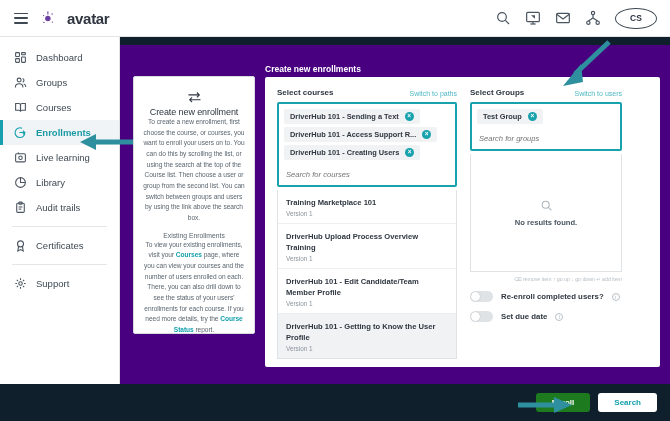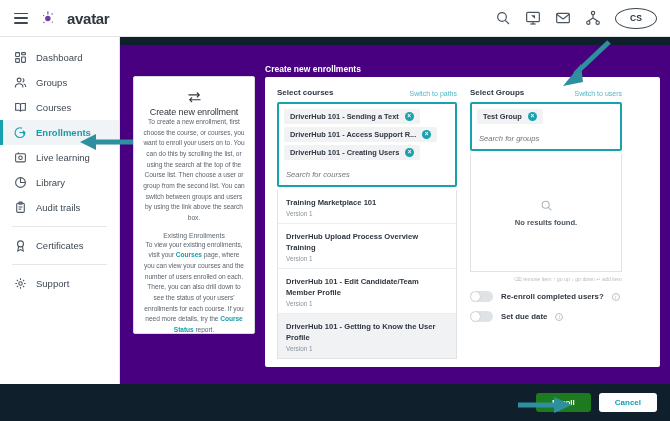--- a/index.html
+++ b/index.html
@@ -469,21 +469,21 @@
 
     <div class="toggle-row">
       <span class="toggle"></span>
       <span class="toggle-label">Set due date</span>
       <span class="info-dot">i</span>
     </div>
   </div>
 
   <div class="footer">
     <button class="btn btn-enroll">Enroll</button>
-    <button class="btn btn-cancel">Cancel</button>
+    <button class="btn btn-cancel">Search</button>
   </div>
 
   <svg class="arrow" style="left:78px; top:130px;" width="55" height="24" viewBox="0 0 55 24">
     <path d="M55 12 L52 12 M12 12 L52 12" stroke="#2e8f9e" stroke-width="5" fill="none"></path>
     <path d="M2 12 L18 4 L18 20 Z" fill="#2e8f9e"></path>
   </svg>
 
   <svg class="arrow" style="left:555px; top:40px;" width="56" height="48" viewBox="0 0 56 48">
     <line x1="54" y1="2" x2="20" y2="34" stroke="#2e8f9e" stroke-width="5"></line>
     <path d="M8 46 L26 24 L28 42 Z" fill="#2e8f9e"></path>

